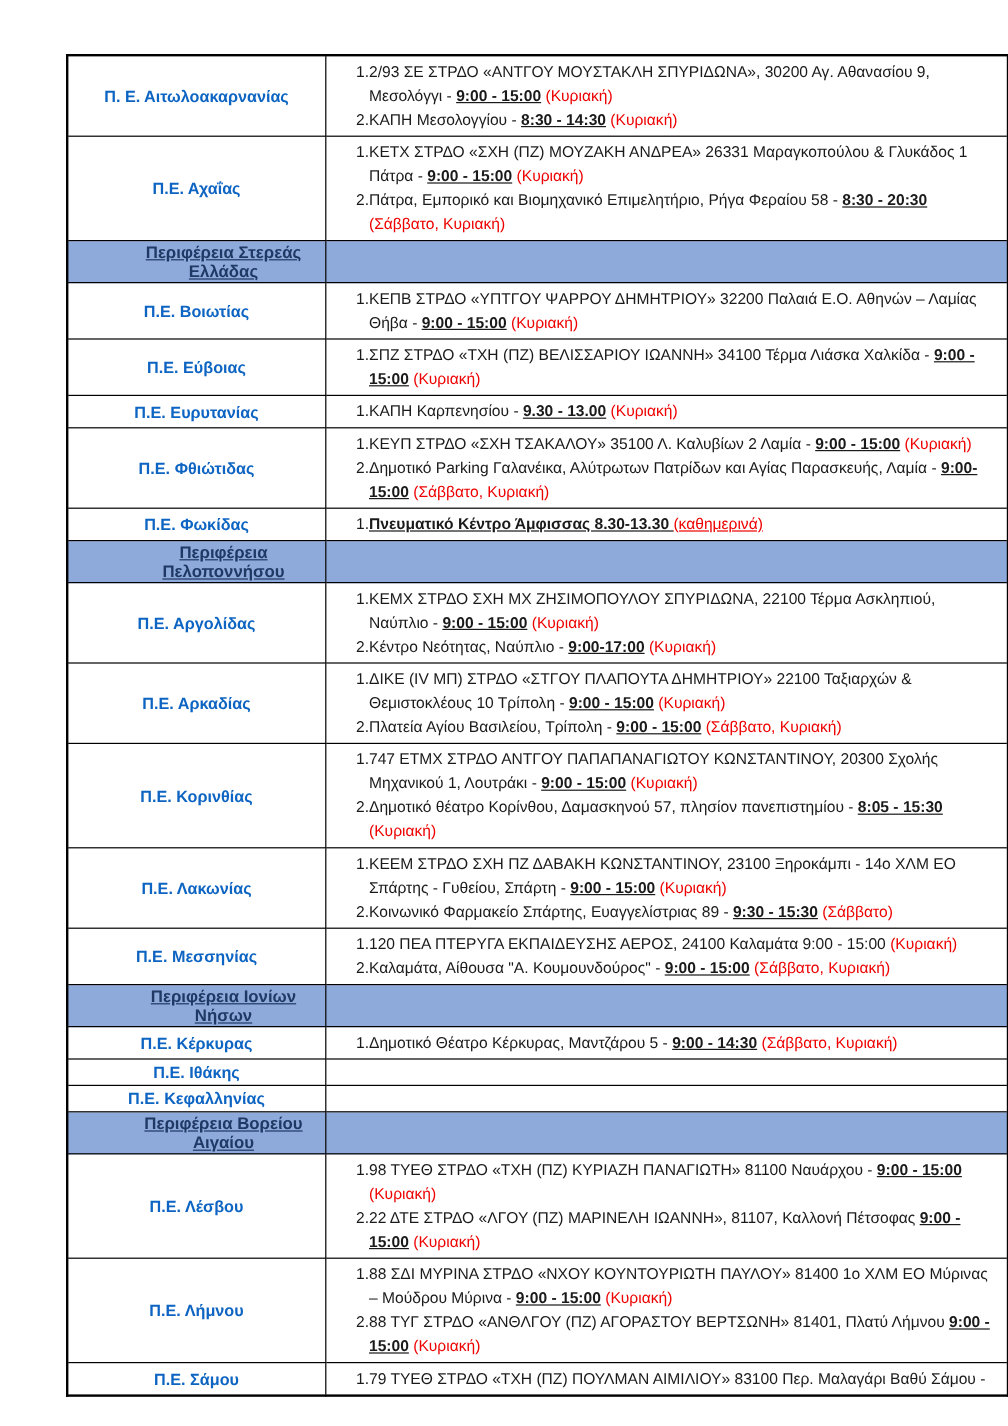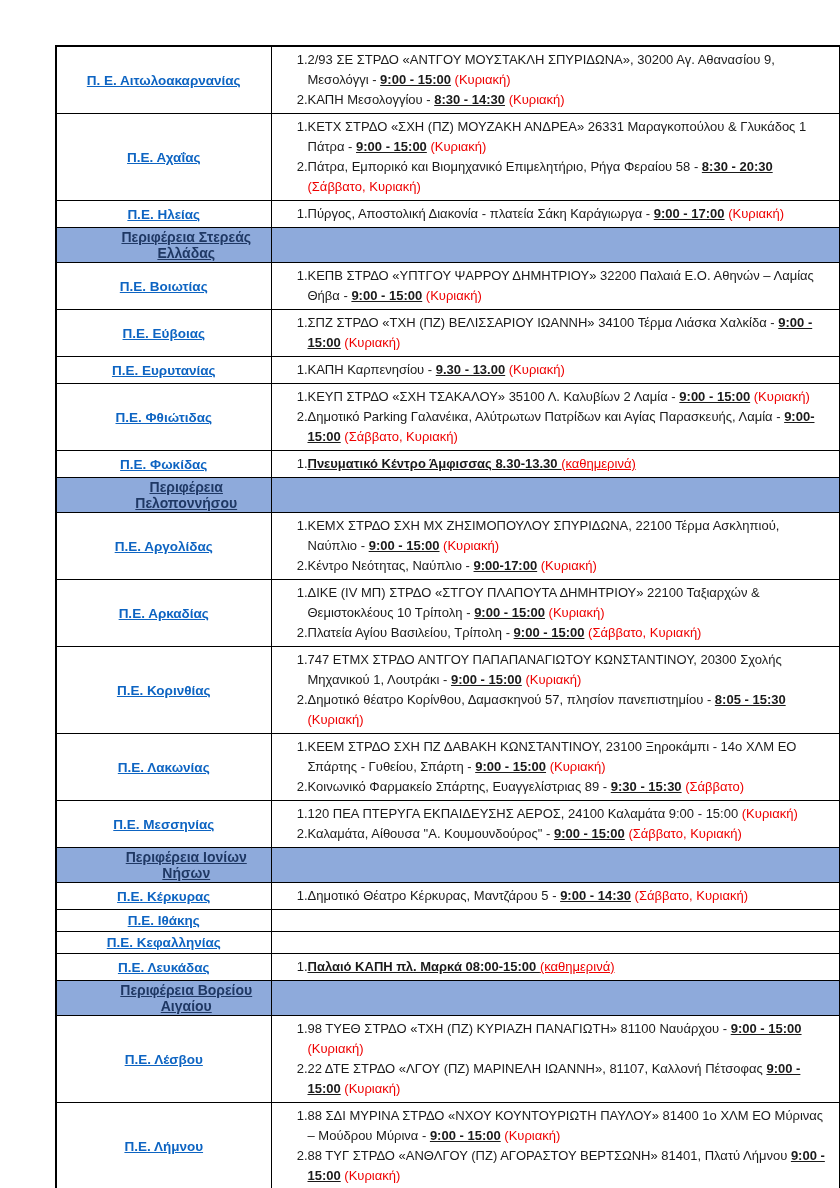--- a/index.html
+++ b/index.html
@@ -32,21 +32,20 @@
   col.c-region{width:215px;}
   col.c-entries{width:569px;}
   td.region-cell{
     text-align:center;
     padding:2px 4px;
     height:22px;
   }
   .region-link{
     color:var(--link);
     font-weight:bold;
-    text-decoration:underline;
     font-size:13.5px;
     cursor:pointer;
   }
   tr.section-row td{
     background:var(--hdr-bg);
     height:23px;
   }
   .section-label{
     display:block;
     text-align:center;
@@ -110,31 +109,20 @@
               <span class="entry-num">1.</span>
               <span class="entry-text"><span class="seg-p">ΚΕΤΧ ΣΤΡΔΟ «ΣΧΗ (ΠΖ) ΜΟΥΖΑΚΗ ΑΝΔΡΕΑ» 26331 Μαραγκοπούλου &amp; Γλυκάδος 1 Πάτρα - </span><span class="seg-u">9:00 - 15:00</span><span class="seg-r"> (Κυριακή)</span></span>
             </li>
             <li>
               <span class="entry-num">2.</span>
               <span class="entry-text"><span class="seg-p">Πάτρα, Εμπορικό και Βιομηχανικό Επιμελητήριο, Ρήγα Φεραίου 58 - </span><span class="seg-u">8:30 - 20:30</span><span class="seg-r"> (Σάββατο, Κυριακή)</span></span>
             </li>
           </ol>
         </td>
       </tr>
-      <tr>
-        <td class="region-cell"><span class="region-link">Π.Ε. Ηλείας</span></td>
-        <td class="entries-cell">
-          <ol class="entry-list">
-            <li>
-              <span class="entry-num">1.</span>
-              <span class="entry-text"><span class="seg-p">Πύργος, Αποστολική Διακονία - πλατεία Σάκη Καράγιωργα - </span><span class="seg-u">9:00 - 17:00</span><span class="seg-r"> (Κυριακή)</span></span>
-            </li>
-          </ol>
-        </td>
-      </tr>
       <tr class="section-row">
         <td>
           <span class="section-label">Περιφέρεια Στερεάς Ελλάδας</span>
         </td>
         <td></td>
       </tr>
       <tr>
         <td class="region-cell"><span class="region-link">Π.Ε. Βοιωτίας</span></td>
         <td class="entries-cell">
           <ol class="entry-list">
@@ -291,31 +279,20 @@
           </ol>
         </td>
       </tr>
       <tr>
         <td class="region-cell"><span class="region-link">Π.Ε. Ιθάκης</span></td>
         <td class="entries-cell"></td>
       </tr>
       <tr>
         <td class="region-cell"><span class="region-link">Π.Ε. Κεφαλληνίας</span></td>
         <td class="entries-cell"></td>
-      </tr>
-      <tr>
-        <td class="region-cell"><span class="region-link">Π.Ε. Λευκάδας</span></td>
-        <td class="entries-cell">
-          <ol class="entry-list">
-            <li>
-              <span class="entry-num">1.</span>
-              <span class="entry-text"><span class="seg-u">Παλαιό ΚΑΠΗ πλ. Μαρκά 08:00-15:00  </span><span class="seg-ru">(καθημερινά)</span></span>
-            </li>
-          </ol>
-        </td>
       </tr>
       <tr class="section-row">
         <td>
           <span class="section-label">Περιφέρεια Βορείου Αιγαίου</span>
         </td>
         <td></td>
       </tr>
       <tr>
         <td class="region-cell"><span class="region-link">Π.Ε. Λέσβου</span></td>
         <td class="entries-cell">

